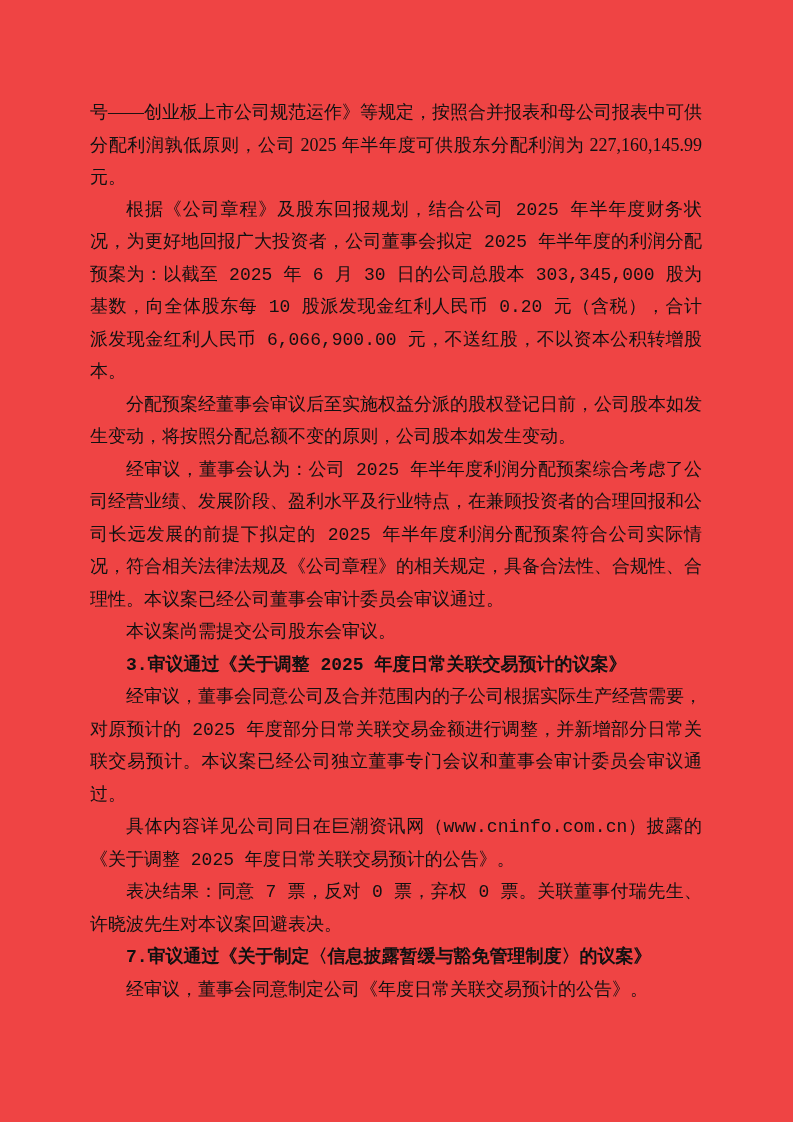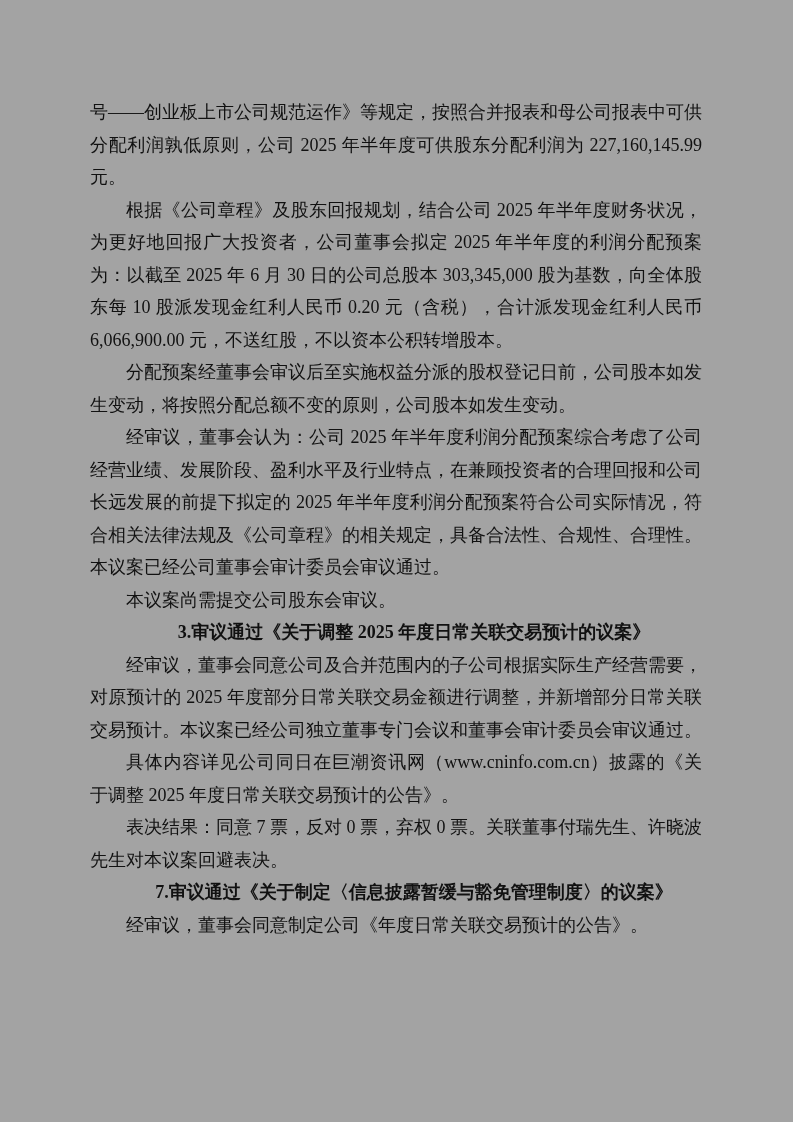--- a/index.html
+++ b/index.html
@@ -4,21 +4,21 @@
 <style>
   html, body {
     margin: 0;
     padding: 0;
     background: #ffffff;
   }
   .page {
     position: relative;
     width: 793px;
     height: 1122px;
-    background: #a3a3a3;
+    background: #ef4444;
     overflow: hidden;
     box-sizing: border-box;
     font-family: "Liberation Serif", "DejaVu Serif", serif;
   }
   .doc-body {
     box-sizing: border-box;
     padding: 96px 91px 0 90px;
     width: 100%;
     color: #111111;
     font-size: 18px;
@@ -26,24 +26,25 @@
     text-align: justify;
     text-justify: inter-ideograph;
     letter-spacing: 0;
   }
   .para {
     margin: 0;
     padding: 0;
   }
   .para.indent {
     text-indent: 2em;
+    font-family: Liberation Mono, monospace;
   }
   .para.heading {
     font-weight: 700;
-    text-align: center;
+    text-align: left;
   }
 </style>
 </head>
 <body>
 
 <div class="page">
   <div class="doc-body" style="color: rgb(17, 17, 17);">
       <p class="para">号——创业板上市公司规范运作》等规定，按照合并报表和母公司报表中可供分配利润孰低原则，公司 2025 年半年度可供股东分配利润为 227,160,145.99 元。</p>
       <p class="para indent">根据《公司章程》及股东回报规划，结合公司 2025 年半年度财务状况，为更好地回报广大投资者，公司董事会拟定 2025 年半年度的利润分配预案为：以截至 2025 年 6 月 30 日的公司总股本 303,345,000 股为基数，向全体股东每 10 股派发现金红利人民币 0.20 元（含税），合计派发现金红利人民币 6,066,900.00 元，不送红股，不以资本公积转增股本。</p>
       <p class="para indent">分配预案经董事会审议后至实施权益分派的股权登记日前，公司股本如发生变动，将按照分配总额不变的原则，公司股本如发生变动。</p>

